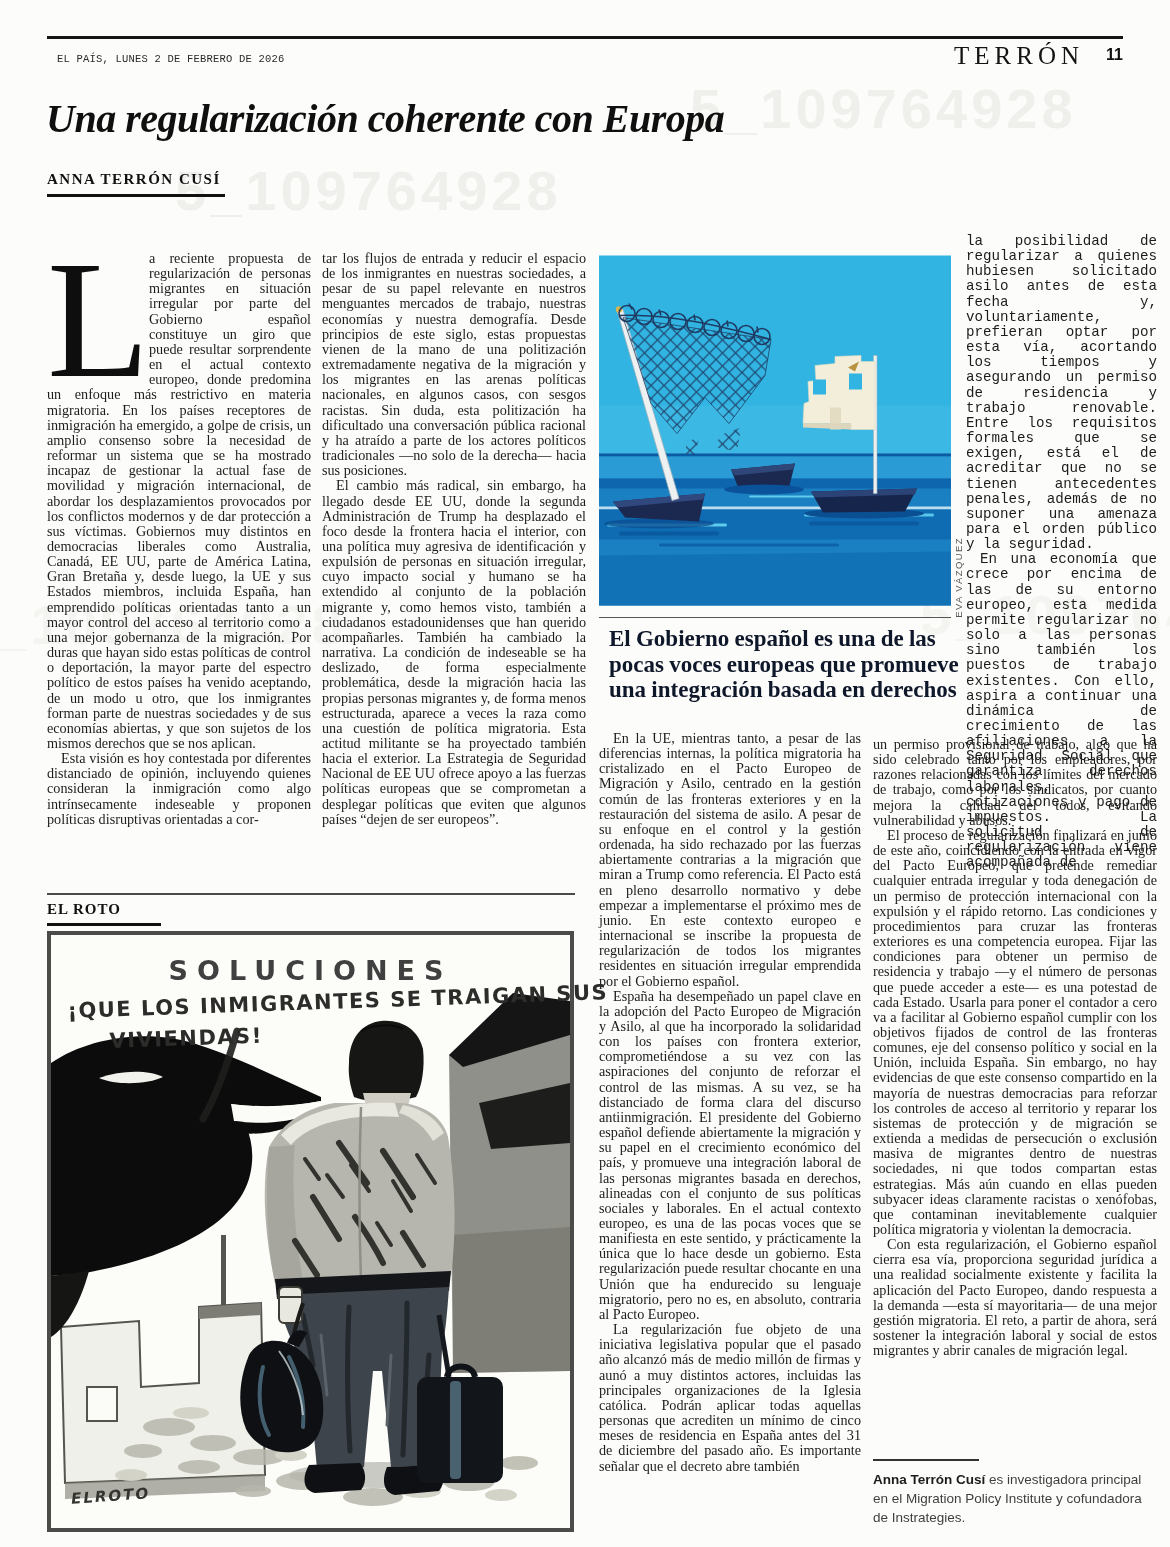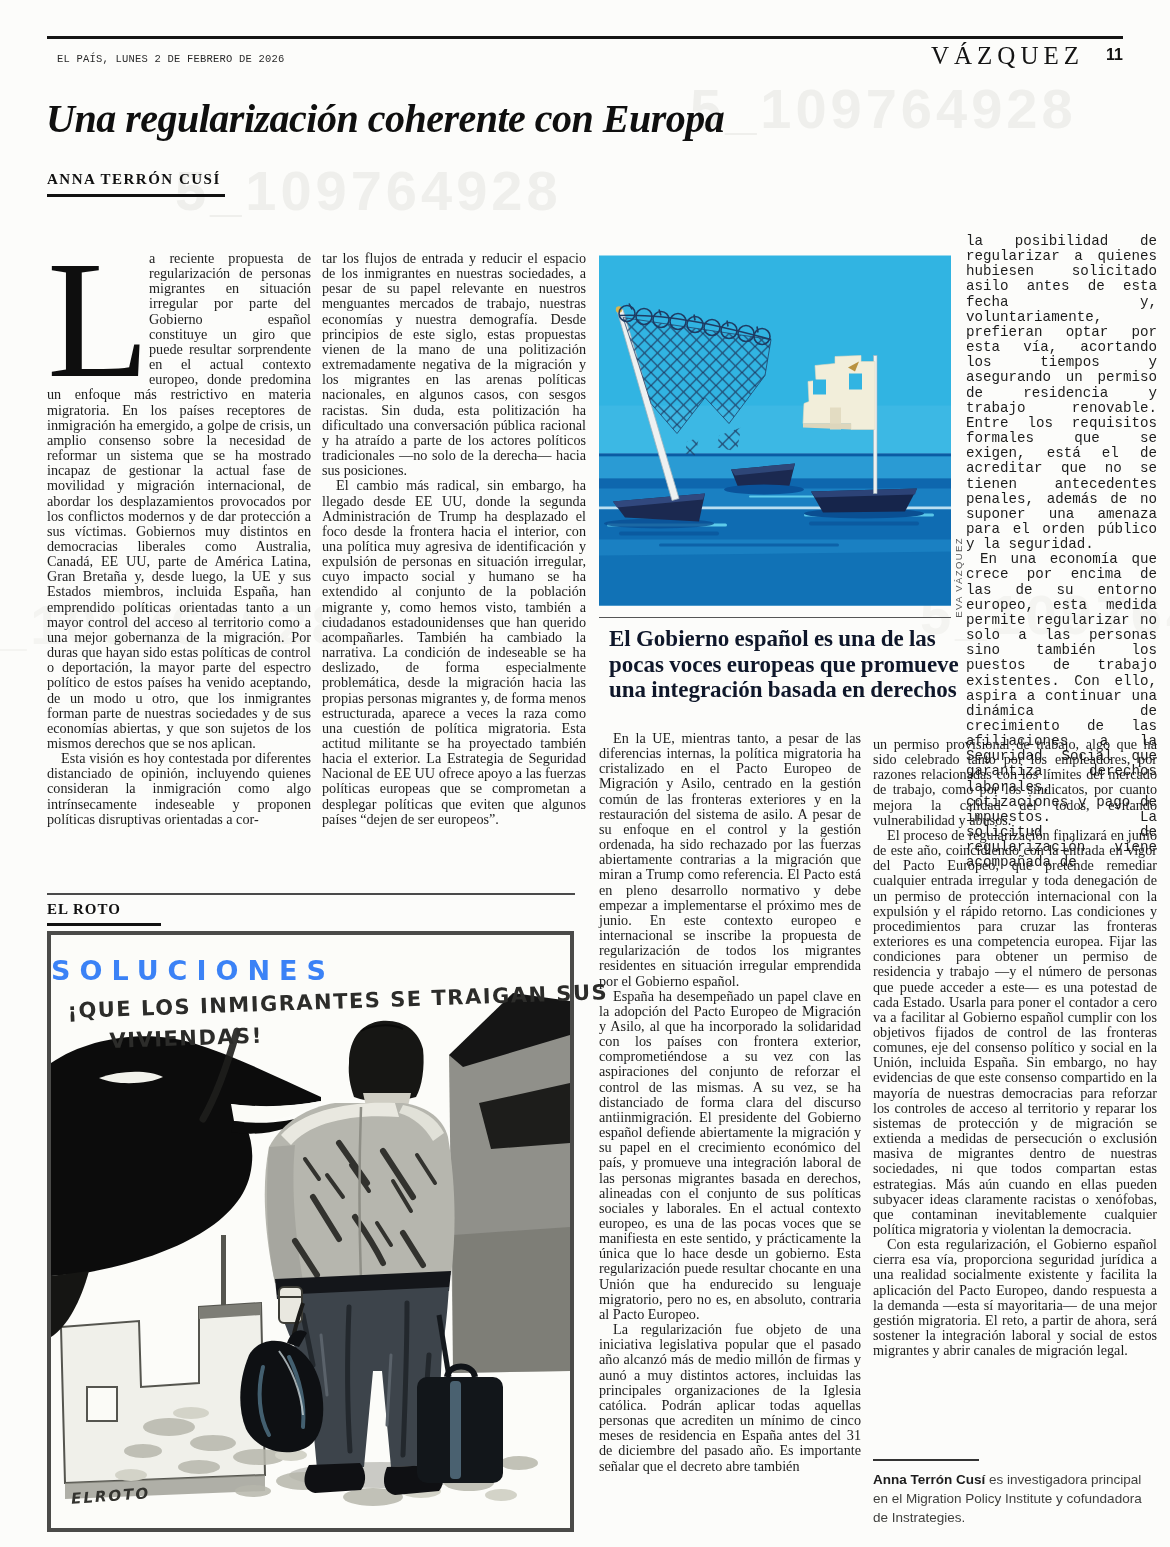--- a/index.html
+++ b/index.html
@@ -39,23 +39,23 @@
   .credit{left:953px;top:537px;writing-mode:vertical-rl;transform:rotate(180deg);
           font-family:"Liberation Sans",sans-serif;font-size:9.5px;letter-spacing:1.4px;color:#555;}
   .pullquote{left:609px;top:626px;width:352px;font-weight:bold;font-size:23px;line-height:25.5px;
              color:#0f172a;word-spacing:-.5px;}
   
   .elroto-rule{left:47px;top:893px;width:528px;height:1.5px;background:#4a4a4a;}
   .elroto-label{left:47px;top:901px;font-weight:bold;font-size:15px;letter-spacing:1px;color:#111;text-align:right;}
   .elroto-underline{left:47px;top:923px;width:114px;height:2.5px;background:#111;}
   .cartoon-box{left:47px;top:931px;width:519px;height:593px;border:4px solid #4b4b49;
                background:#fcfcf9;}
-  .c-title{position:absolute;top:20px;left:0;width:100%;
+  .c-title{position:absolute;top:20px;left:0;width:100%;text-align:center;
            font-family:"DejaVu Sans",sans-serif;font-weight:bold;font-size:27px;
-           letter-spacing:9px;color:#3b82f6;}
+           letter-spacing:9px;color:#404040;}
   .c-cap{position:absolute;font-family:"DejaVu Sans",sans-serif;font-weight:bold;font-size:21px;
          letter-spacing:1.5px;color:#2c2c2a;transform:rotate(-2deg);transform-origin:left top;white-space:nowrap;}
   .c-cap1{left:16px;top:64px;}
   .c-cap2{left:58px;top:94px;}
   .c-sig{position:absolute;left:20px;top:552px;font-family:"DejaVu Sans",sans-serif;
          font-weight:bold;font-style:italic;font-size:15px;letter-spacing:2px;color:#33332f;
          transform:rotate(-4deg);}
   
   .bio-rule{left:873px;top:1459px;width:106px;height:1.5px;background:#333;}
   .bio{left:873px;top:1470px;width:284px;font-family:"Liberation Sans",sans-serif;
@@ -67,21 +67,21 @@
 
 <div class="page">
 
   <div class="wm" style="left:690px;top:76px;">5_109764928</div>
   <div class="wm" style="left:175px;top:158px;">5_109764928</div>
   <div class="wm" style="left:920px;top:582px;color:#f4f4f1;">5_109764928</div>
   <div class="wm" style="left:-40px;top:592px;color:#f4f4f1;">5_109764928</div>
 
   <div class="abs layer top-rule"></div>
   <div class="abs layer date-line">EL PAÍS, LUNES 2 DE FEBRERO DE 2026</div>
-  <div class="abs layer opinion">VÁZQUEZ</div>
+  <div class="abs layer opinion">TERRÓN</div>
   <div class="abs layer pagenum">11</div>
 
   <h1 class="abs layer headline" style="margin:0;">Una regularización coherente con Europa</h1>
   <div class="abs layer byline">ANNA TERRÓN CUSÍ</div>
   <div class="abs layer byline-rule"></div>
 
   <div class="abs layer bt col1">
     <p><span class="dropcap">L</span><span>a reciente propuesta de regularización de personas migrantes en situación irregular por parte del Gobierno español constituye un giro que puede resultar sorprendente en el actual contexto europeo, donde predomina un enfoque más restrictivo en materia migratoria. En los países receptores de inmigración ha emergido, a golpe de crisis, un amplio consenso sobre la necesidad de reformar un sistema que se ha mostrado incapaz de gestionar la actual fase de movilidad y migración internacional, de abordar los desplazamientos provocados por los conflictos modernos y de dar protección a sus víctimas. Gobiernos muy distintos en democracias liberales como Australia, Canadá, EE UU, parte de América Latina, Gran Bretaña y, desde luego, la UE y sus Estados miembros, incluida España, han emprendido políticas orientadas tanto a un mayor control del acceso al territorio como a una mejor gobernanza de la migración. Por duras que hayan sido estas políticas de control o deportación, la mayor parte del espectro político de estos países ha venido aceptando, de un modo u otro, que los inmigrantes forman parte de nuestras sociedades y de sus economías abiertas, y que son sujetos de los mismos derechos que se nos aplican.</span></p>
     <p class="ind">Esta visión es hoy contestada por diferentes distanciado de opinión, incluyendo quienes consideran la inmigración como algo intrínsecamente indeseable y proponen políticas disruptivas orientadas a cor-</p>
   </div>

